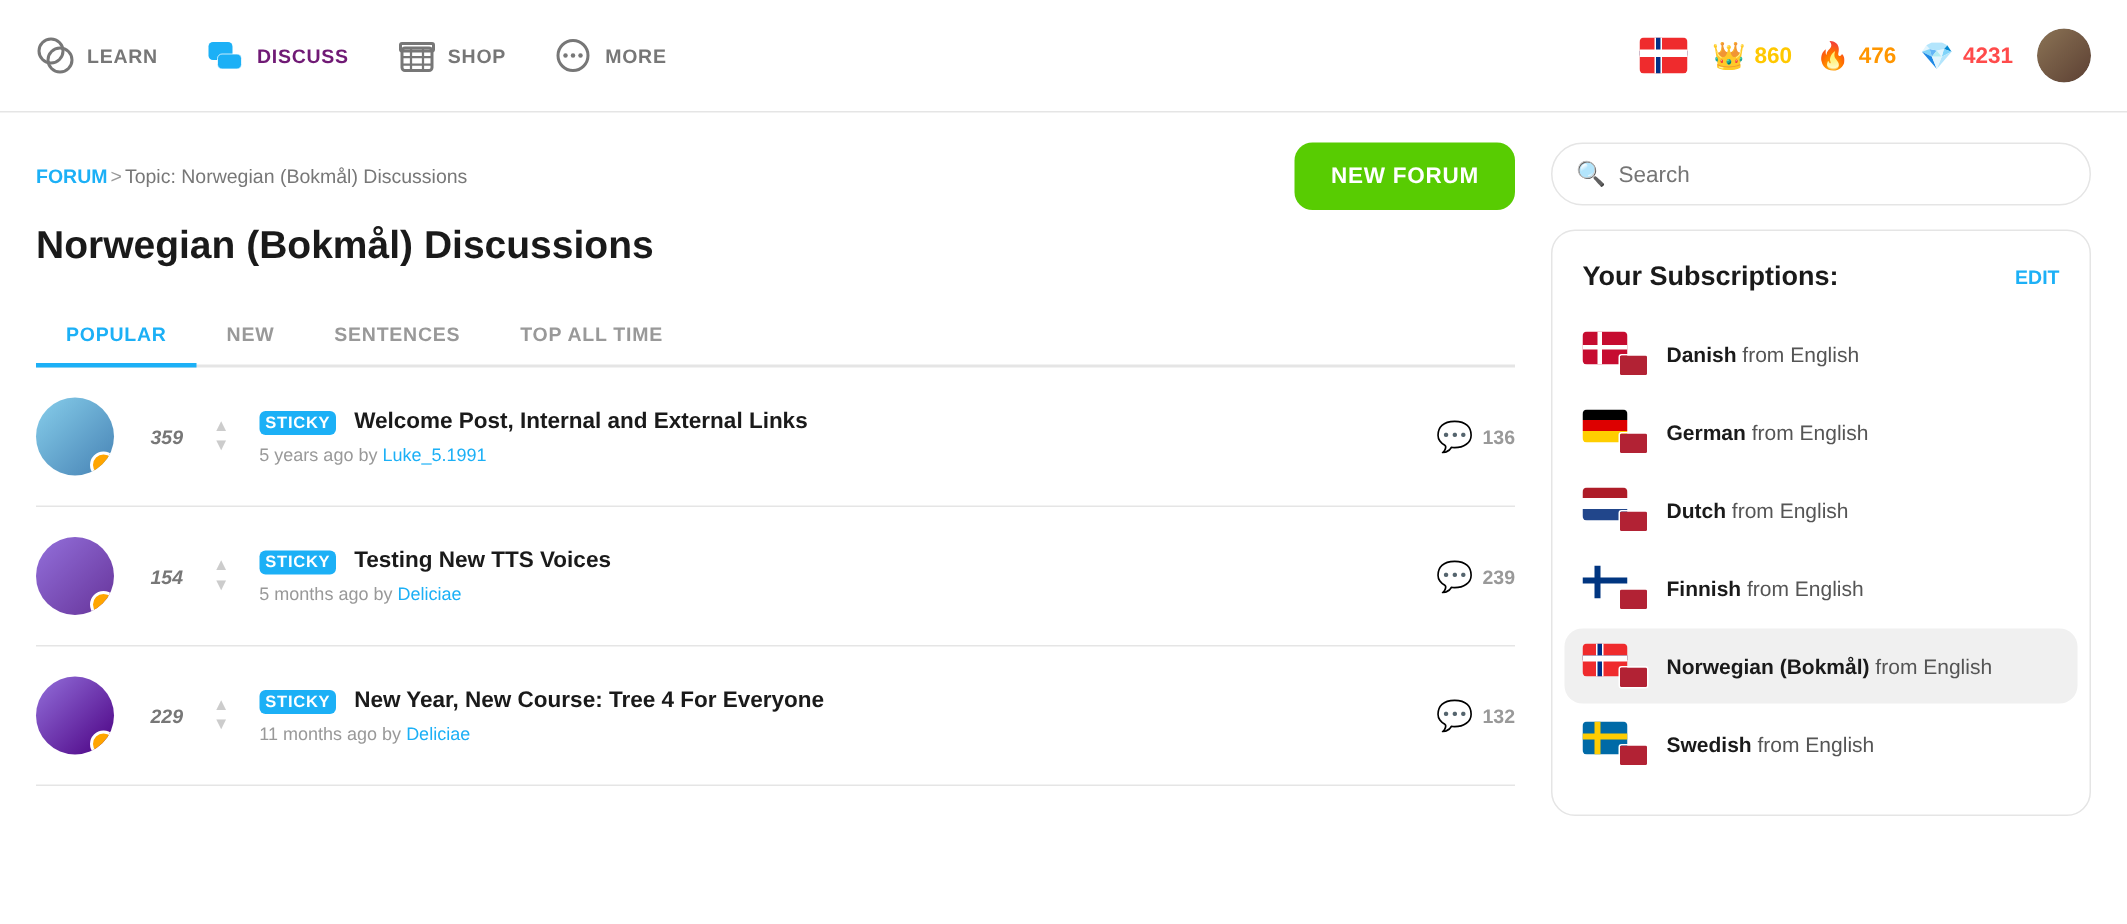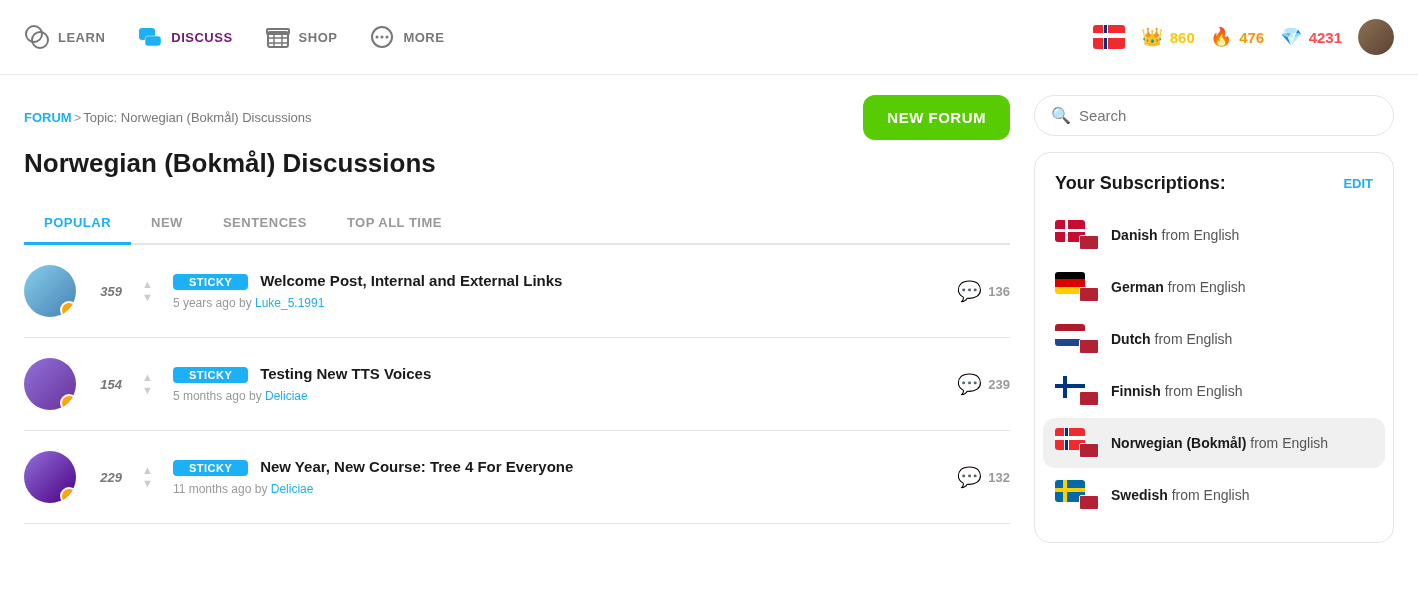--- a/index.html
+++ b/index.html
@@ -54,21 +54,21 @@
       display: flex; align-items: center; padding: 20px 0;
       border-bottom: 1px solid #e5e5e5; gap: 16px;
     }
     .post-avatar { width: 52px; height: 52px; border-radius: 50%; flex-shrink: 0; position: relative; overflow: hidden; }
     .post-score { font-size: 13px; font-weight: 700; color: #777; min-width: 30px; text-align: right; font-style: italic; }
     .vote-arrows { display: flex; flex-direction: column; align-items: center; gap: 0; margin: 0 4px; }
     .vote-arrow { color: #ccc; font-size: 11px; cursor: pointer; line-height: 1.2; }
     .post-content { flex: 1; }
     .sticky-badge {
       display: inline-block; background: #1CB0F6; color: #fff;
-      font-size: 11px; font-weight: 800; padding: 2px 16px; border-radius: 4px;
+      font-size: 11px; font-weight: 800; padding: 2px 4px; border-radius: 4px;
       margin-right: 8px; letter-spacing: 0.5px;
     }
     .post-title { font-size: 15px; font-weight: 700; color: #1a1a1a; cursor: pointer; display: inline; }
     .post-meta { margin-top: 6px; font-size: 12px; color: #999; }
     .post-meta .author { color: #1CB0F6; }
     .post-comments { display: flex; align-items: center; gap: 6px; color: #999; font-size: 13px; font-weight: 600; }
 
     
     .content-header { display: flex; align-items: center; justify-content: space-between; margin-bottom: 8px; }
 

